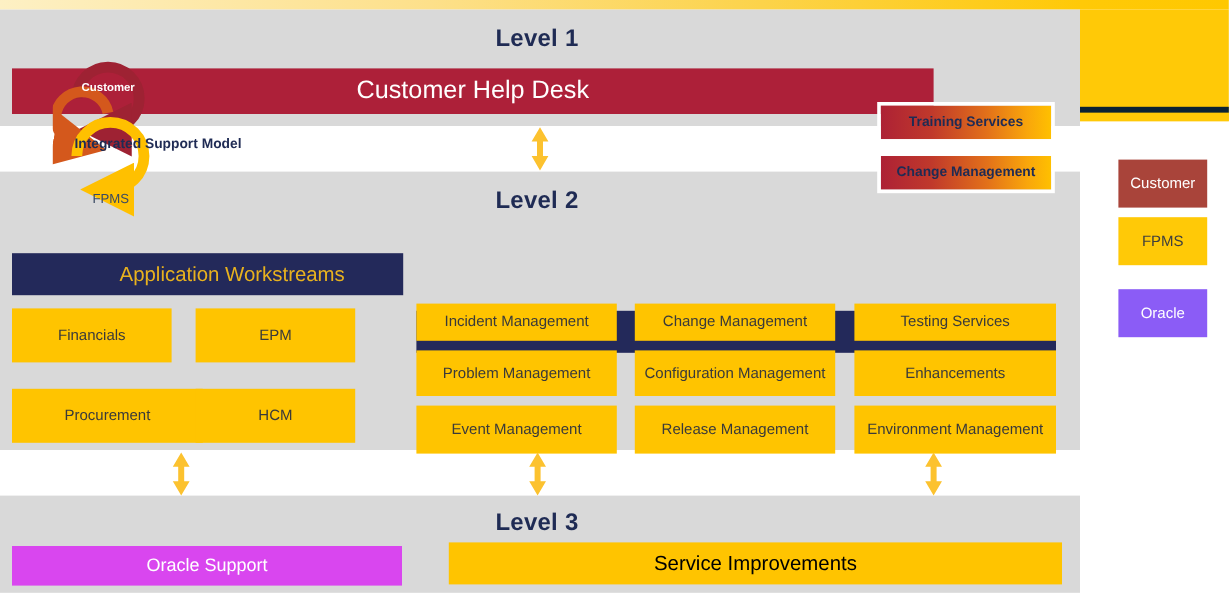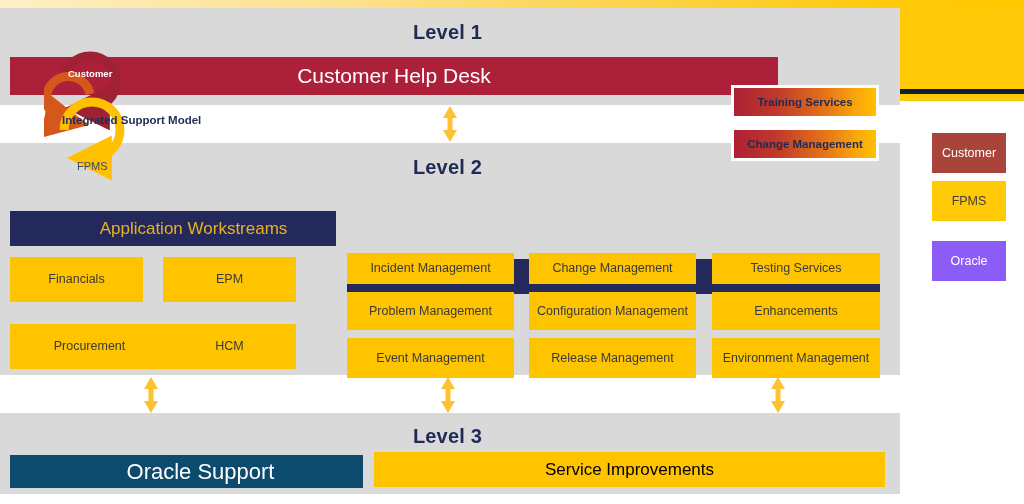--- a/index.html
+++ b/index.html
@@ -70,21 +70,21 @@
   
   .sv-r1{top:253px;height:31px;}
   .sv-r2{top:292px;height:38px;}
   .sv-r3{top:338px;height:40px;}
   .sv-c1{left:347px;width:167px;}
   .sv-c2{left:529px;width:167px;}
   .sv-c3{left:712px;width:168px;}
 
   
   .oracle-support{position:absolute;left:10px;top:455px;width:325px;height:33px;
-    background:#0c4a6e;color:#ffffff;font-size:22px;display:flex;align-items:center;justify-content:center;padding-left:28px;}
+    background:#d946ef;color:#ffffff;font-size:15px;display:flex;align-items:center;justify-content:center;}
   .service-improvements{position:absolute;left:374px;top:452px;width:511px;height:35px;
     background:#ffc400;color:#000000;font-size:17px;display:flex;align-items:center;justify-content:center;}
 
   
   .arrow{position:absolute;width:20px;height:40px;}
 
   
   .rings{position:absolute;left:44px;top:44px;width:110px;height:150px;}
   .ring-label{position:absolute;font-weight:bold;}
   .lbl-customer{left:68px;top:68px;font-size:9.5px;color:#ffffff;}

